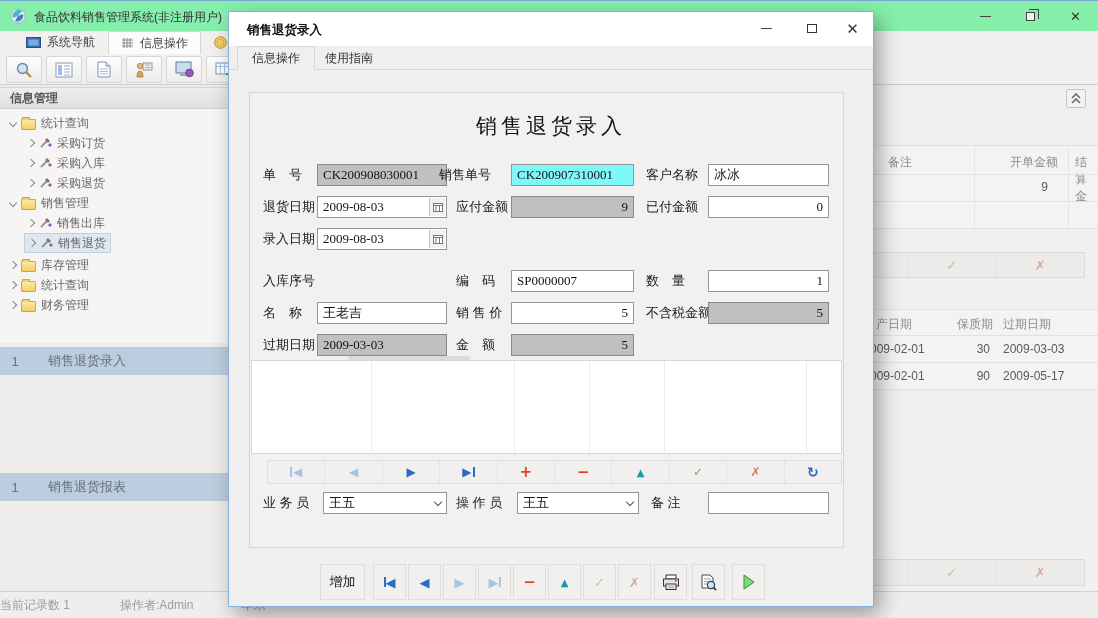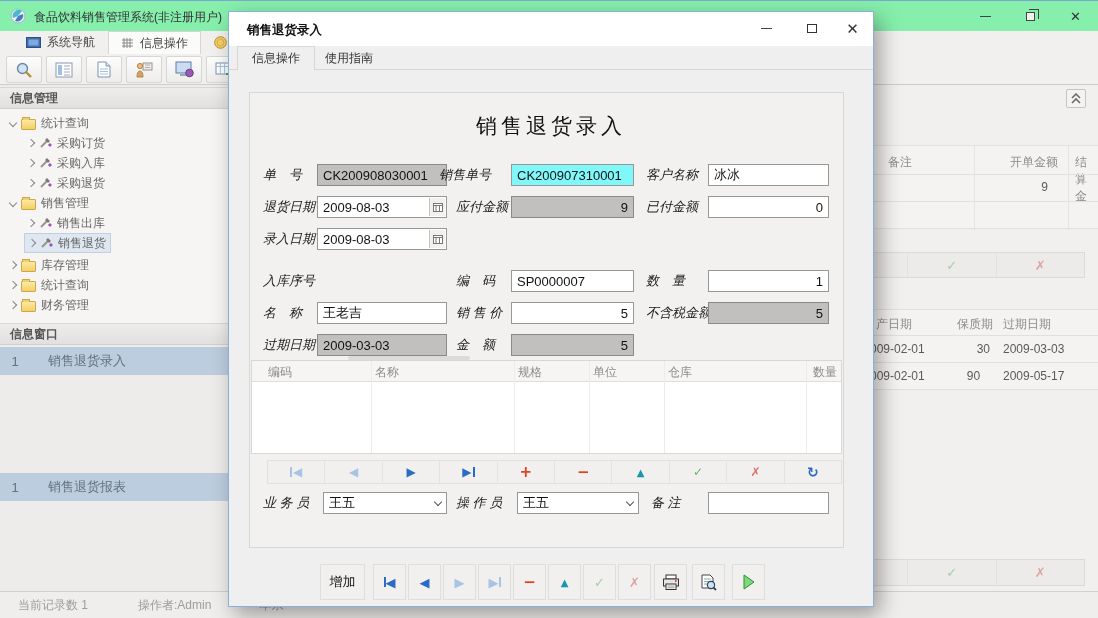--- a/index.html
+++ b/index.html
@@ -62,23 +62,23 @@
   .dtitle{left:0;top:0;width:644px;height:34px;background:#FFFFFF;}
   .dtitle-text{left:18px;top:10px;font-size:12.5px;font-weight:bold;color:#111;}
   .dwinbtn{width:45px;height:33px;display:flex;align-items:center;justify-content:center;}
   .glyph-max{display:block;width:10px;height:9px;border:1px solid #333;}
   .dtabbar{left:0;top:34px;width:644px;height:24px;border-bottom:1px solid #D9D7D6;}
   .dtab{position:absolute;top:0;height:24px;display:flex;align-items:center;padding:0 14px;font-size:12px;color:#333;}
   .dtab.active{background:#F0EFEF;border:1px solid #D9D7D6;border-bottom:1px solid #F0EFEF;height:25px;}
   .panel{left:20px;top:80px;width:595px;height:456px;background:#F2F1F0;border:1px solid #D9D7D6;}
   .formtitle{left:0;top:100px;width:644px;text-align:center;font-size:21px;color:#111;letter-spacing:4px;}
 
-  .lbl{position:absolute;font-size:13px;color:#1a1a1a;height:22px;display:flex;align-items:center;white-space:pre;font-style:italic;}
+  .lbl{position:absolute;font-size:13px;color:#1a1a1a;height:22px;display:flex;align-items:center;white-space:pre;}
   .fld{position:absolute;height:22px;border:1px solid #999795;background:#FFFFFF;
-       font-family:Liberation Sans, sans-serif;font-size:13px;color:#111;
+       font-family:Liberation Serif, serif;font-size:13px;color:#111;
        display:flex;align-items:center;padding:0 5px;overflow:hidden;}
   .fld.gray{background:#C1C0BF;border-color:#8C8A88;}
   .fld.cyan{background:#80F8FA;}
   .fld.num{justify-content:flex-end;}
   .calbtn{position:absolute;right:1px;top:1px;width:16px;height:18px;background:#F2F1F0;border-left:1px solid #C5C3C2;
           display:flex;align-items:center;justify-content:center;}
   .selbox{position:absolute;height:22px;border:1px solid #999795;background:#FFF;font-size:13px;color:#111;
           display:flex;align-items:center;padding:0 5px;}
   .schev{position:absolute;right:5px;width:6px;height:6px;border-right:1.5px solid #555;border-bottom:1.5px solid #555;transform:rotate(45deg);top:6px;}
 
@@ -260,21 +260,20 @@
           <span class="chev right"></span>
           <span class="folder"></span>
           <span>统计查询</span>
         </div>
       <div class="titem" style="left:6px;top:186px">
           <span class="chev right"></span>
           <span class="folder"></span>
           <span>财务管理</span>
         </div>
     </div>
-    <div class="shead" style="top:238px">信息窗口</div>
     <div class="lrow" style="top:262px">
       <span class="lnum">1</span>
       <span class="llabel">销售退货录入</span>
     </div>
     <div class="lrow" style="top:388px">
       <span class="lnum">1</span>
       <span class="llabel">销售退货报表</span>
     </div>
   </div>
 
@@ -309,37 +308,37 @@
   <div class="a" style="left:862px;top:308px;width:236px;height:80px;background:#F4F3F2;border-top:1px solid #E2E0DF">
     <div class="a bgtext" style="left:14px;top:6px">产日期</div>
     <div class="a bgtext" style="left:95px;top:6px">保质期</div>
     <div class="a bgtext" style="left:141px;top:6px">过期日期</div>
     <div class="a hline" style="left:0;top:25px;width:236px"></div>
     <div class="a bgval" style="left:8px;top:32px">009-02-01</div>
     <div class="a bgval" style="left:95px;top:32px;width:33px;text-align:right">30</div>
     <div class="a bgval" style="left:141px;top:32px">2009-03-03</div>
     <div class="a hline" style="left:0;top:52px;width:236px"></div>
     <div class="a bgval" style="left:8px;top:59px">009-02-01</div>
-    <div class="a bgval" style="left:95px;top:59px;width:33px;text-align:center">90</div>
+    <div class="a bgval" style="left:95px;top:59px;width:33px;text-align:right">90</div>
     <div class="a bgval" style="left:141px;top:59px">2009-05-17</div>
     <div class="a hline" style="left:0;top:79px;width:236px"></div>
   </div>
 
   <div class="a segbar" style="left:862px;top:558px;width:223px;height:27px">
     <div class="segbtn" style="flex:0 0 44px;border-left:none"></div>
     <div class="segbtn">
         <span class="icon-g c-palegreen">✓</span>
       </div>
     <div class="segbtn">
         <span class="icon-g c-palered">✗</span>
       </div>
   </div>
 
   <div class="a statusbar">
-    <span style="padding-left:18px">当前记录数 1</span>
+    <span style="">当前记录数 1</span>
     <span style="padding-left:50px">操作者:Admin</span>
     <span style="padding-left:48px">本系</span>
   </div>
 
   <div class="a dialog">
     <div class="a dtitle">
       <span class="a dtitle-text">销售退货录入</span>
       <div class="a dwinbtn" style="left:515px;top:0">
           <span class="glyph-min"></span>
         </div>
@@ -428,28 +427,20 @@
     <div class="fld gray" style="left:88px;top:322px;width:130px">
         <span>2009-03-03</span>
       </div>
     <div class="lbl" style="left:227px;top:322px">金　额</div>
     <div class="fld gray num" style="left:282px;top:322px;width:123px">
         <span>5</span>
       </div>
 
     <div class="a grid">
       <div class="gthumb"></div>
-      <div class="ghead">
-        <span class="gcol" style="left:16px">编码</span>
-        <span class="gcol" style="left:123px">名称</span>
-        <span class="gcol" style="left:266px">规格</span>
-        <span class="gcol" style="left:341px">单位</span>
-        <span class="gcol" style="left:416px">仓库</span>
-        <span class="gcol" style="right:4px">数量</span>
-      </div>
       <div class="gline" style="left:119px"></div>
       <div class="gline" style="left:262px"></div>
       <div class="gline" style="left:337px"></div>
       <div class="gline" style="left:412px"></div>
       <div class="gline" style="left:554px"></div>
     </div>
 
     <div class="a navbar">
       <div class="nbtn">
           <span class="vbar" style="background:#A9C4E3"></span>

